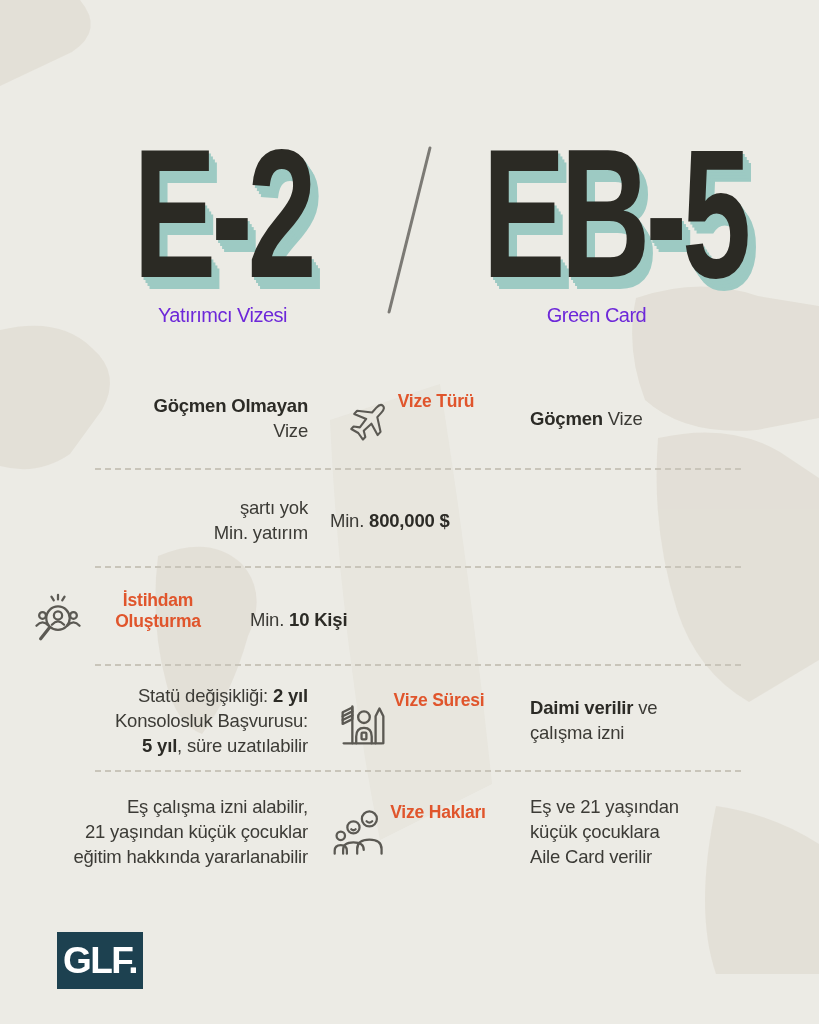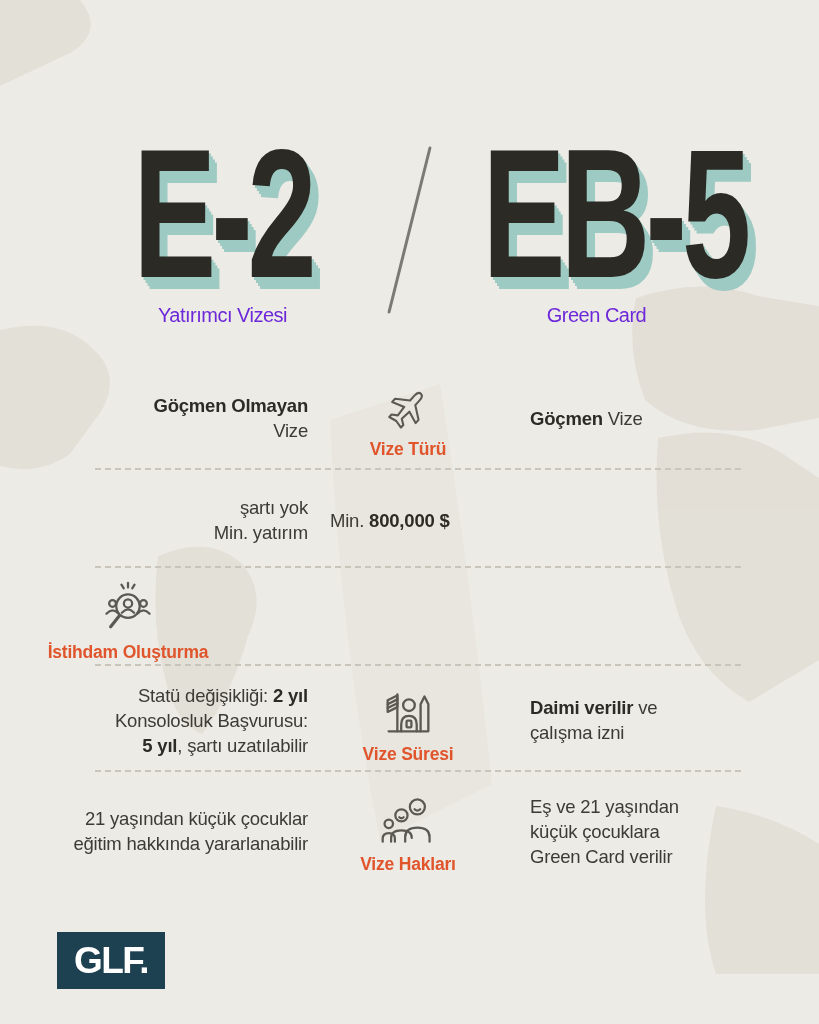--- a/index.html
+++ b/index.html
@@ -23,31 +23,31 @@
   }
   .subtitle{margin-top:14px;font-size:20px;font-weight:normal;color:#6d28d9;letter-spacing:-0.5px;}
   .slash{
     width:3px;height:172px;background:#7c7a75;align-self:flex-start;
     margin:6px 18px 0 18px;transform:rotate(14deg);border-radius:2px;flex:0 0 3px;
   }
 
   
   .row{position:absolute;left:28px;right:20px;display:flex;align-items:center;}
   .col-left{flex:0 0 280px;text-align:right;}
-  .col-center{flex:0 0 200px;display:flex;flex-direction:column;align-items:center;justify-content:center;}
+  .col-center{flex:0 0 200px;display:flex;flex-direction:row;align-items:flex-start;justify-content:center;}
   .col-right{flex:1;text-align:left;padding-left:22px;}
   .ln{font-size:18.5px;line-height:25px;letter-spacing:-0.2px;}
   .b{font-weight:bold;color:#2c2b26;}
   .row-label{margin-top:3px;font-size:17.5px;font-weight:bold;color:#e0552c;letter-spacing:-0.2px;text-align:center;}
   .icon-box{height:60px;display:flex;align-items:flex-end;justify-content:center;}
   .sep{position:absolute;left:95px;right:78px;border-top:2px dashed #c9c5ba;}
 
   
   .logo{
-    position:absolute;left:57px;top:932px;width:108px;height:57px;
+    position:absolute;left:57px;top:932px;width:86px;height:57px;
     background:#1d4150;color:#ffffff;display:flex;align-items:center;justify-content:center;
     font-size:37px;font-weight:bold;letter-spacing:-1.5px;
   }
 
   svg.line-icon{stroke:#5b5953;fill:none;stroke-width:2.4;stroke-linecap:round;stroke-linejoin:round;}
 </style>
 </head>
 <body>
 
 <div class="canvas">
@@ -120,28 +120,31 @@
           <circle cx="48.5" cy="26" r="3.6"></circle>
             <path d="M42 37 q6.5 -7 13 0"></path>
           <circle cx="32" cy="29" r="12.5"></circle>
           <circle cx="32" cy="26" r="4.4"></circle>
           <path d="M25.5 36 q6.5 -7 13 0"></path>
           <path d="M23 39 L13.5 51" style="stroke-width:3.4;"></path>
         </svg>
       </div>
       <div class="row-label">İstihdam Oluşturma</div>
     </div>
+    <div class="col-right">
+      <div class="ln"><span>Min. </span><span class="b">10 Kişi</span></div>
+    </div>
   </div>
   <div class="sep" style="top:664px;"></div>
 
   <div class="layer row" style="top:670px;height:100px;">
     <div class="col-left">
       <div class="ln"><span>Statü değişikliği: </span><span class="b">2 yıl</span></div>
       <div class="ln"><span>Konsolosluk Başvurusu:</span></div>
-      <div class="ln"><span class="b">5 yıl</span><span>, şartı uzatılabilir</span></div>
+      <div class="ln"><span class="b">5 yıl</span><span>, süre uzatılabilir</span></div>
     </div>
     <div class="col-center">
       <div class="icon-box" style="height:66px;">
         <svg class="line-icon" width="62" height="62" viewBox="0 0 64 64">
           <path d="M12 54 H52"></path>
           <path d="M21 54 V16"></path>
           <path d="M21 17 L11 22 V34 L21 29 Z"></path>
           <path d="M21 21 L11 26"></path>
             <path d="M21 25 L11 30"></path>
           <circle cx="33" cy="27" r="6"></circle>
@@ -154,20 +157,21 @@
     </div>
     <div class="col-right">
       <div class="ln"><span class="b">Daimi verilir</span><span> ve</span></div>
       <div class="ln"><span>çalışma izni</span></div>
     </div>
   </div>
   <div class="sep" style="top:770px;"></div>
 
   <div class="layer row" style="top:778px;height:106px;">
     <div class="col-left">
+      <div class="ln"><span>Eş çalışma izni alabilir,</span></div>
       <div class="ln"><span>21 yaşından küçük çocuklar</span></div>
       <div class="ln"><span>eğitim hakkında yararlanabilir</span></div>
     </div>
     <div class="col-center">
       <div class="icon-box" style="height:64px;">
         <svg class="line-icon" width="60" height="60" viewBox="0 0 64 64">
           <circle cx="42" cy="17" r="8"></circle>
           <path d="M39 19.5 q3 2.8 6 0"></path>
           <path d="M29 54 v-5 q0 -10 13 -10 q13 0 13 10 v5"></path>
           <circle cx="25" cy="26" r="6.5"></circle>
@@ -175,19 +179,19 @@
           <path d="M14 54 v-4 q0 -8 11 -8 q11 0 11 8"></path>
           <circle cx="11.5" cy="35" r="4.5"></circle>
           <path d="M5 54 v-3 q0 -6 6.5 -6 q6.5 0 6.5 6 v3"></path>
         </svg>
       </div>
       <div class="row-label">Vize Hakları</div>
     </div>
     <div class="col-right">
       <div class="ln"><span>Eş ve 21 yaşından</span></div>
       <div class="ln"><span>küçük çocuklara</span></div>
-      <div class="ln"><span>Green Card verilir</span></div>
+      <div class="ln"><span>Aile Card verilir</span></div>
     </div>
   </div>
 
   <div class="logo">GLF.</div>
 
 </div>
 
 </body></html>

